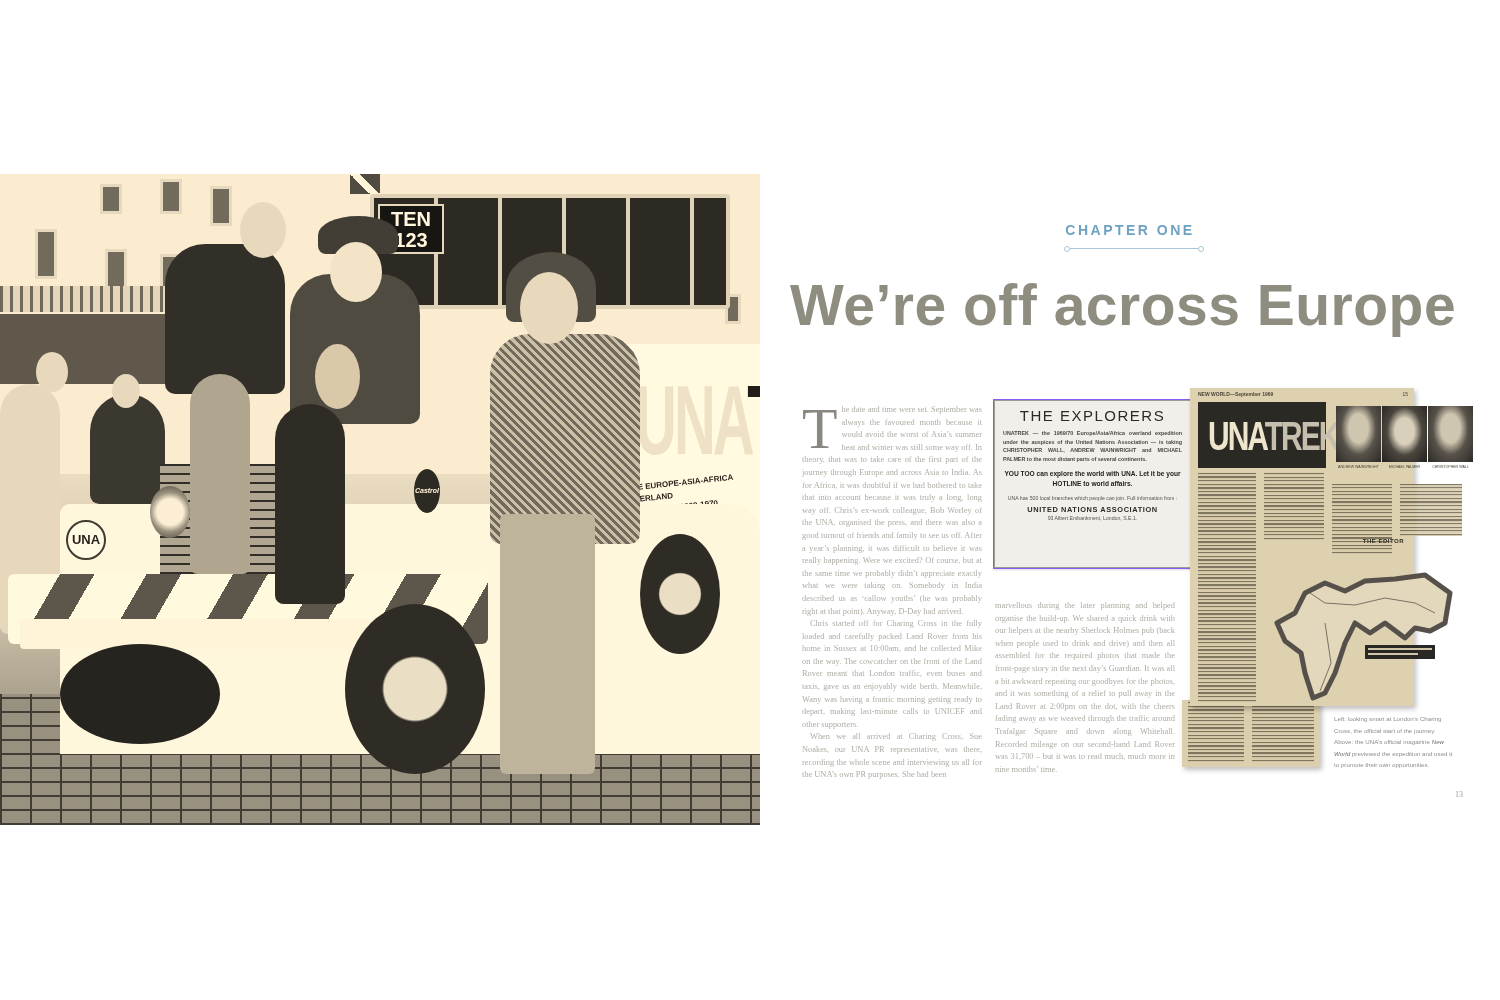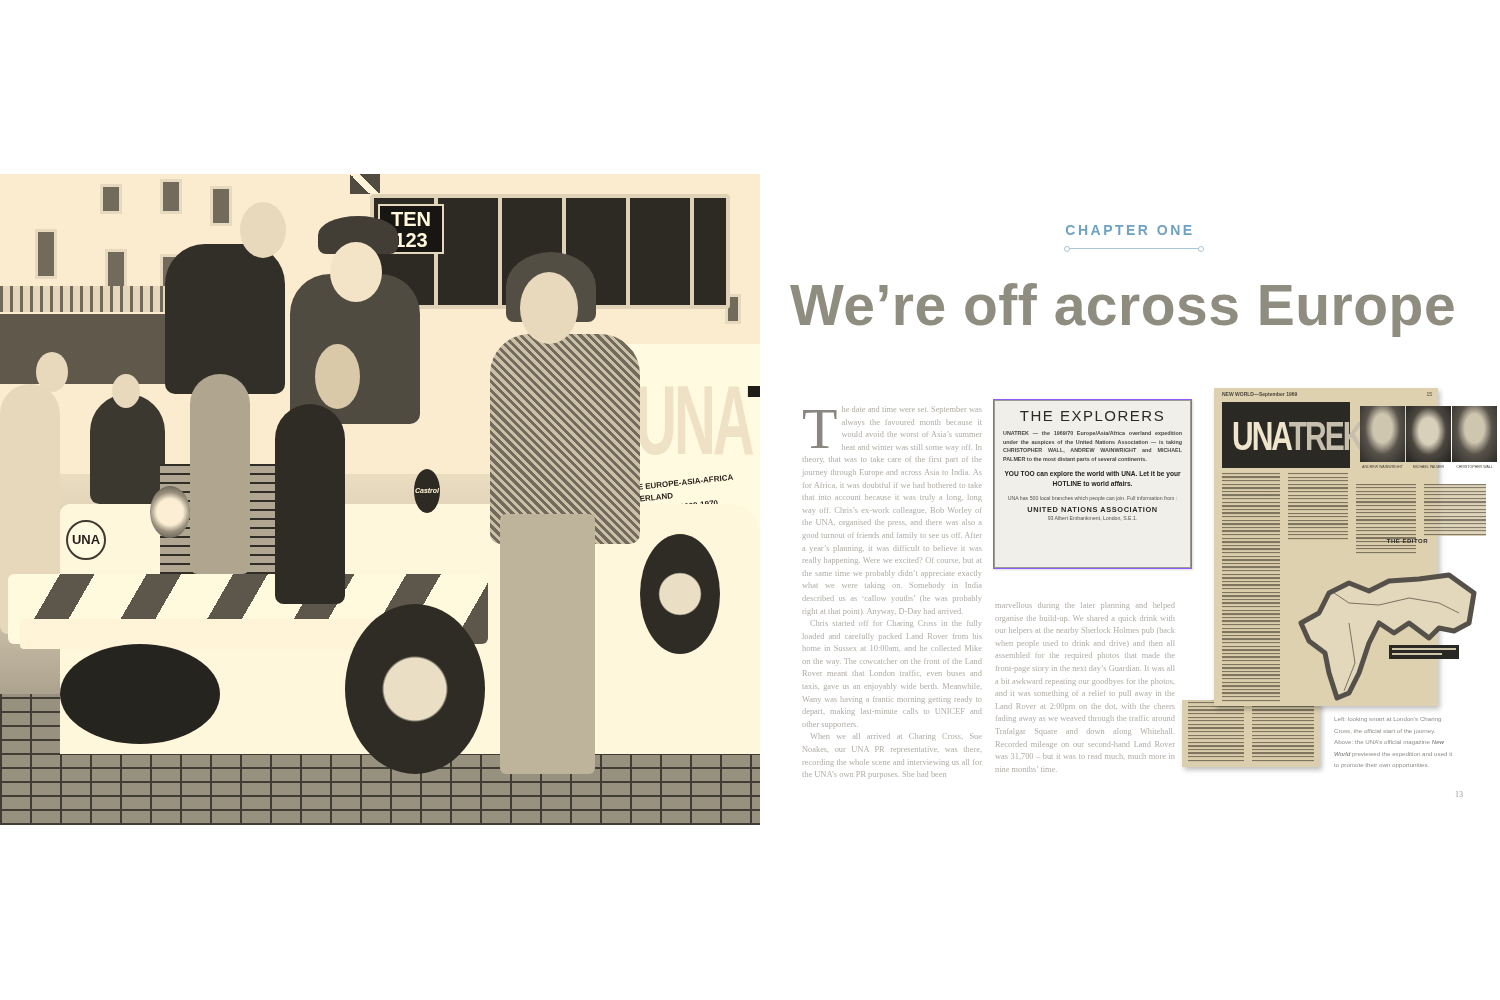--- a/index.html
+++ b/index.html
@@ -103,21 +103,21 @@
     .explorers h3 { font-weight: normal; font-size: 15px; letter-spacing: 1.5px; margin-bottom: 5px; }
     .explorers .desc { font-size: 5.4px; line-height: 8.5px; text-align: justify; font-weight: bold; color: #4a4843; margin-bottom: 6px; }
     .explorers .cta { font-size: 6.6px; line-height: 10px; font-weight: bold; color: #1e1d1b; margin-bottom: 5px; }
     .explorers .info { font-size: 5.2px; line-height: 8px; color: #55534e; }
     .explorers .org { font-size: 7.4px; font-weight: bold; letter-spacing: 0.6px; margin-top: 3px; }
     .explorers .addr { font-size: 5.2px; color: #55534e; margin-top: 1px; }
 
     
     .clip-top {
       position: absolute; left: 1190px; top: 388px; width: 224px; height: 318px;
-      background: #ddd1b0; box-shadow: 2px 3px 5px rgba(0,0,0,0.25); margin-left: 24px;
+      background: #ddd1b0; box-shadow: 2px 3px 5px rgba(0,0,0,0.25);
     }
     .clip-bottom {
       position: absolute; left: 1182px; top: 700px; width: 138px; height: 67px;
       background: #dccfae; box-shadow: 2px 3px 5px rgba(0,0,0,0.25);
     }
     .clip-masthead { position: absolute; left: 8px; top: 3px; font-family: "Liberation Sans", sans-serif;
       font-size: 5px; font-weight: bold; color: #4c463a; }
     .clip-pagenum { position: absolute; right: 6px; top: 3px; font-family: "Liberation Sans", sans-serif; font-size: 5px; color: #4c463a; }
     .clip-banner { position: absolute; left: 8px; top: 14px; width: 128px; height: 66px; background: #2b2924; }
     .clip-banner-text { position: absolute; left: 10px; top: 12px; font-family: "Liberation Sans", sans-serif;

